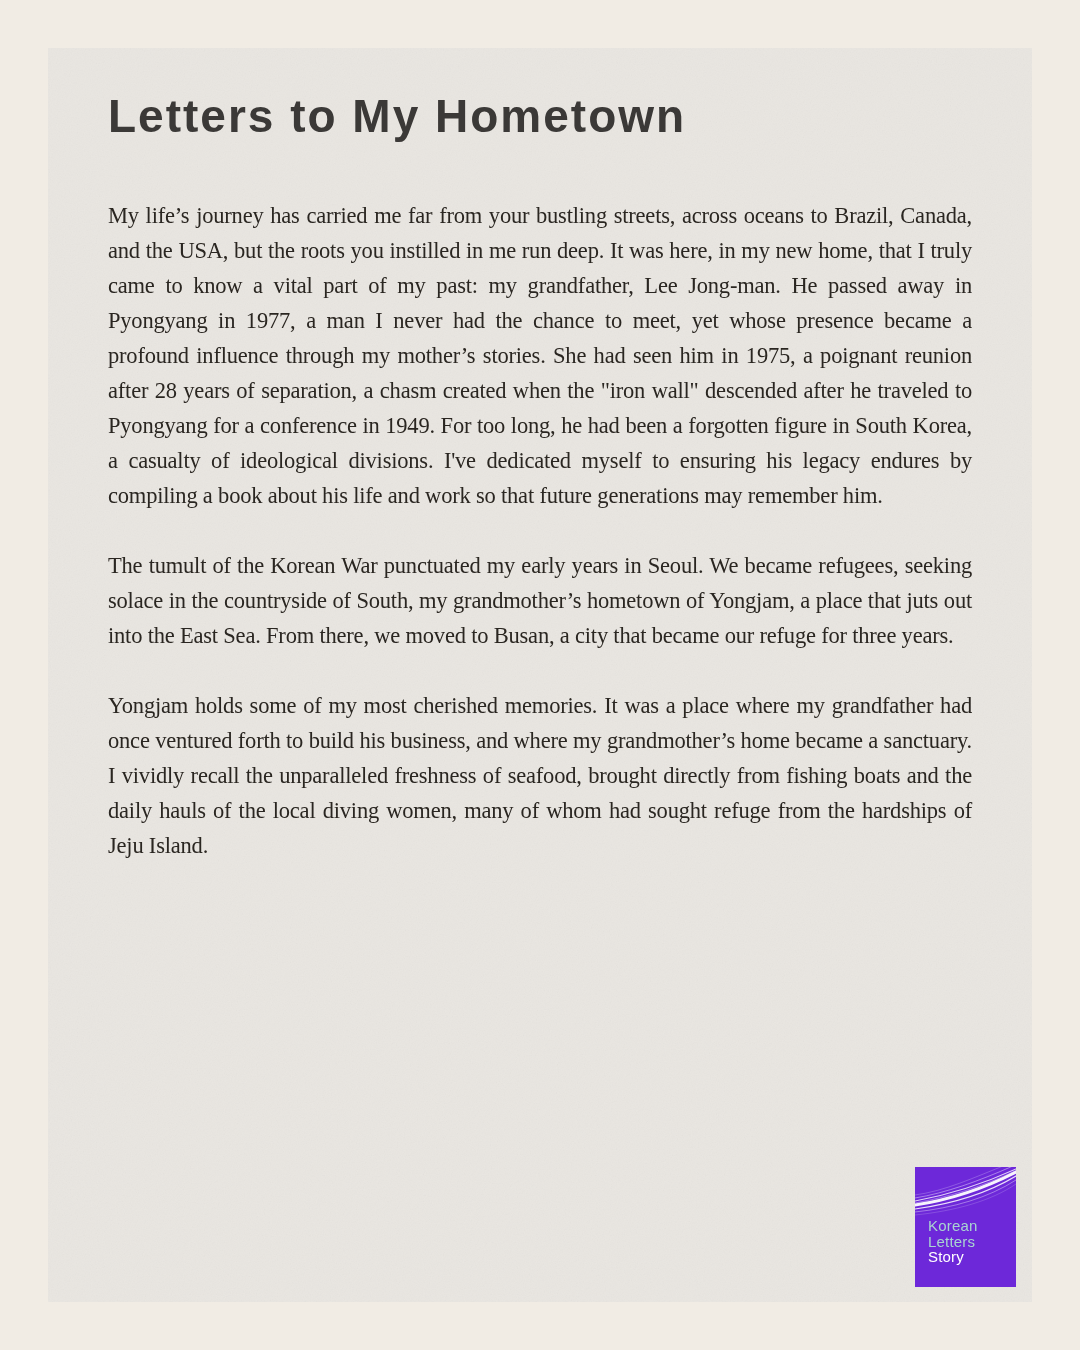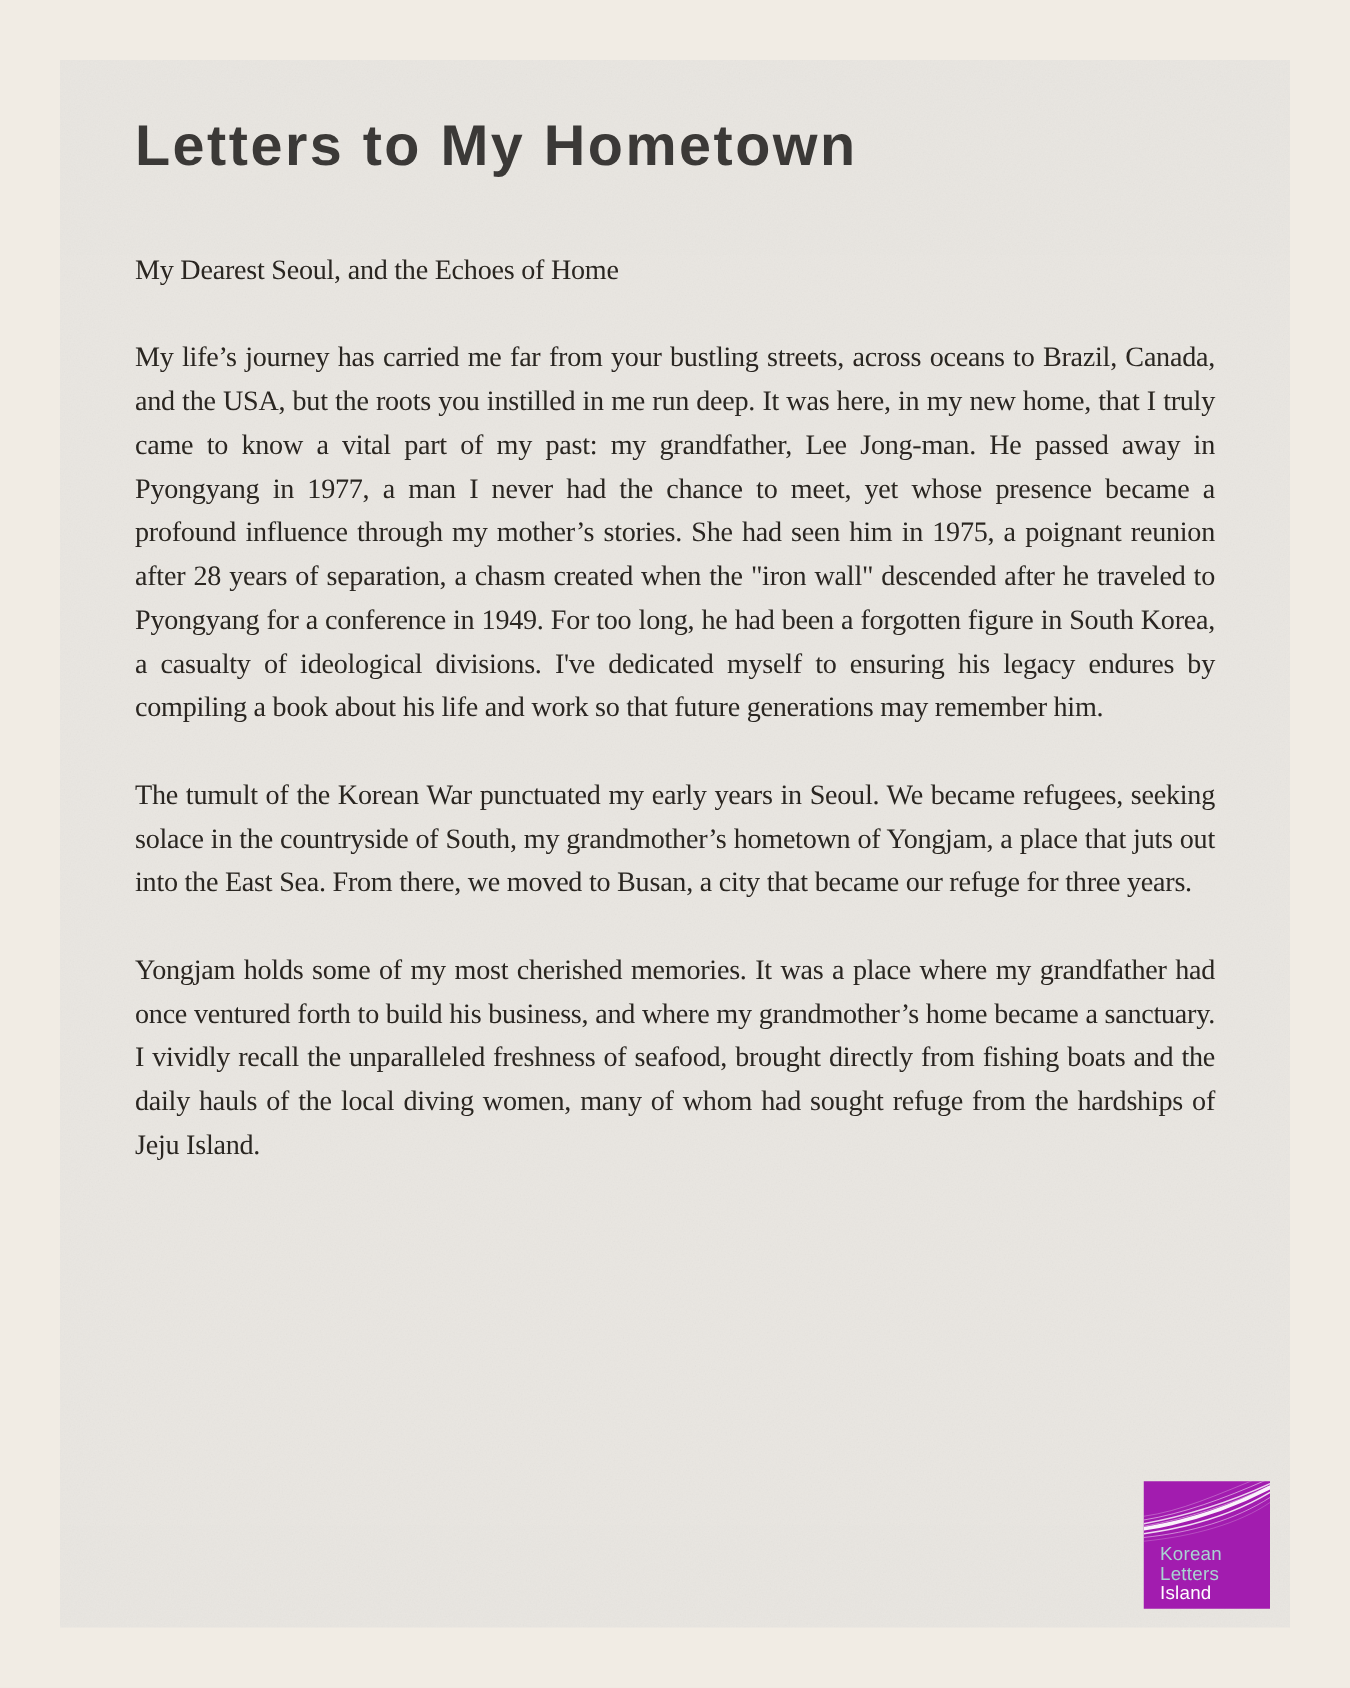--- a/index.html
+++ b/index.html
@@ -58,22 +58,22 @@
   }
   .letter-body p.salutation {
     margin-top: 0;
     text-align: left;
   }
   .logo {
     position: absolute;
     right: 16px;
     bottom: 15px;
     width: 101px;
-    height: 102px;
-    background: #a21caf;
+    height: 120px;
+    background: #6d28d9;
     overflow: hidden;
   }
   .logo-waves {
     position: absolute;
     left: 0; top: 0;
     width: 101px;
     height: 102px;
   }
   .logo-text {
     position: absolute;
@@ -101,21 +101,20 @@
         <feTurbulence type="fractalNoise" baseFrequency="0.85" numOctaves="2" stitchTiles="stitch"></feTurbulence>
         <feColorMatrix type="saturate" values="0"></feColorMatrix>
       </filter>
       <rect width="100%" height="100%" filter="url(#paperNoise)" opacity="0.07"></rect>
     </svg>
 
     <div class="content">
       <h1 class="doc-title">Letters to My Hometown</h1>
 
       <div class="letter-body">
-        <p class="salutation">My Dearest Seoul, and the Echoes of Home</p>
         <p>My life’s journey has carried me far from your bustling streets, across oceans to Brazil, Canada, and the USA, but the roots you instilled in me run deep. It was here, in my new home, that I truly came to know a vital part of my past: my grandfather, Lee Jong-man. He passed away in Pyongyang in 1977, a man I never had the chance to meet, yet whose presence became a profound influence through my mother’s stories. She had seen him in 1975, a poignant reunion after 28 years of separation, a chasm created when the "iron wall" descended after he traveled to Pyongyang for a conference in 1949. For too long, he had been a forgotten figure in South Korea, a casualty of ideological divisions. I've dedicated myself to ensuring his legacy endures by compiling a book about his life and work so that future generations may remember him.</p>
         <p>The tumult of the Korean War punctuated my early years in Seoul. We became refugees, seeking solace in the countryside of South, my grandmother’s hometown of Yongjam, a place that juts out into the East Sea. From there, we moved to Busan, a city that became our refuge for three years.</p>
         <p>Yongjam holds some of my most cherished memories. It was a place where my grandfather had once ventured forth to build his business, and where my grandmother’s home became a sanctuary. I vividly recall the unparalleled freshness of seafood, brought directly from fishing boats and the daily hauls of the local diving women, many of whom had sought refuge from the hardships of Jeju Island.</p>
       </div>
     </div>
 
     <div class="logo">
       <svg class="logo-waves" xmlns="http://www.w3.org/2000/svg" viewBox="0 0 101 102">
         <g fill="none" stroke="#ffffff" stroke-linecap="round">
           <path d="M0,38 C33,33 68,22 101,5" stroke-width="3" opacity="0.95"></path>
@@ -124,18 +123,18 @@
           <path d="M0,28 C30,24 58,11 93,-3" stroke-width="0.5" opacity="0.45"></path>
           <path d="M0,42 C36,37 71,27 101,9" stroke-width="1.2" opacity="0.85"></path>
           <path d="M0,45 C38,41 73,31 101,13" stroke-width="0.7" opacity="0.55"></path>
           <path d="M0,48 C40,44 76,34 101,17" stroke-width="0.5" opacity="0.35"></path>
           <path d="M0,36 C34,30 67,20 101,3.5" stroke-width="0.5" opacity="0.7"></path>
         </g>
       </svg>
       <div class="logo-text">
         <span class="logo-line-teal">Korean</span>
         <span class="logo-line-teal">Letters</span>
-        <span class="logo-line-white">Island</span>
+        <span class="logo-line-white">Story</span>
       </div>
     </div>
 
   </div>
 </div>
 
 </body></html>

